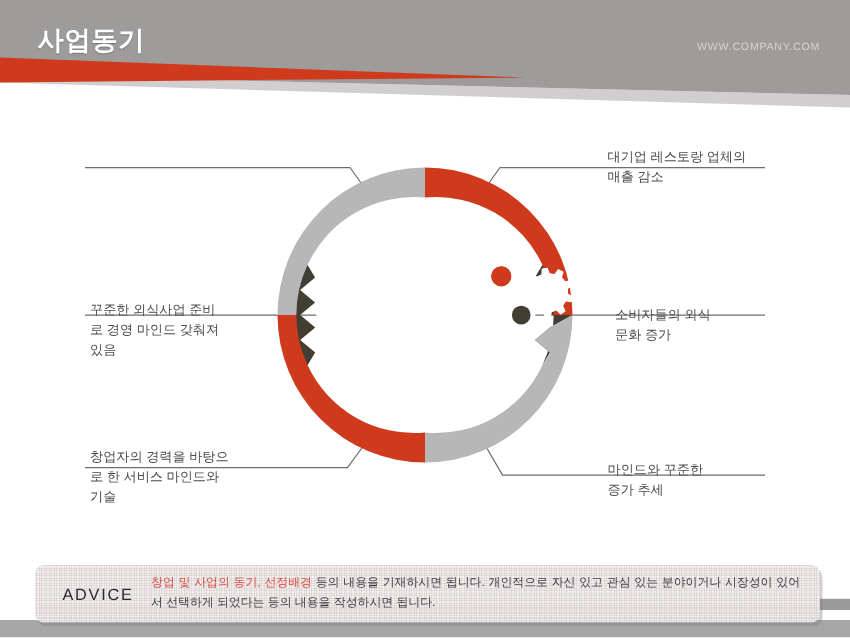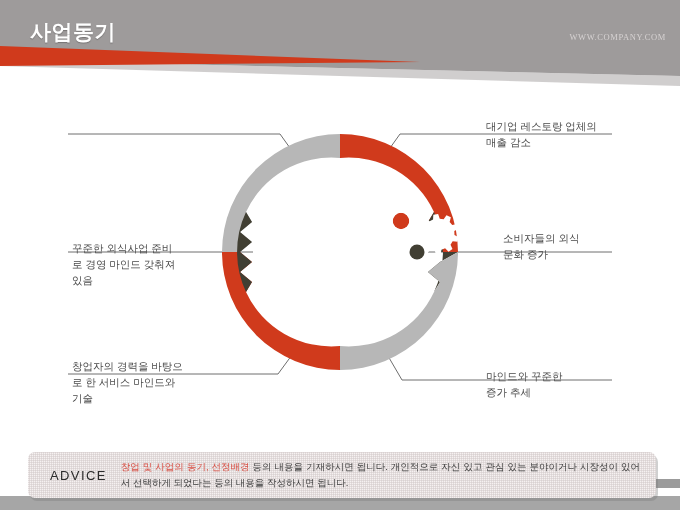--- a/index.html
+++ b/index.html
@@ -4,30 +4,30 @@
 <style>
   html,body{margin:0;padding:0;}
   body{
     width:680px;height:510px;overflow:hidden;position:relative;
     background:#ffffff;
     font-family:"Liberation Sans","DejaVu Sans",sans-serif;
   }
   .slide{position:absolute;inset:0;width:680px;height:510px;overflow:hidden;background:#fff;}
 
   
-  .header-wrap{position:absolute;left:0;top:0;width:680px;height:92px;font-family:Liberation Serif, serif;}
+  .header-wrap{position:absolute;left:0;top:0;width:680px;height:92px;}
   .header-svg{position:absolute;left:0;top:0;}
   .slide-title{
     position:absolute;left:30px;top:18px;
     font-size:21px;font-weight:bold;color:#ffffff;
     letter-spacing:0.5px;
     text-shadow:0 1px 1px rgba(0,0,0,0.25);
   }
   .site-url{
-    position:absolute;right:14px;top:32px;
+    position:absolute;right:24px;top:32px;
     font-size:8.5px;color:#d6d2d2;letter-spacing:0.6px;text-align:center;
   }
 
   
   .diagram{position:absolute;left:0;top:92px;width:680px;height:340px;}
   .diagram-svg{position:absolute;left:0;top:0;}
 
   
   .label{
     position:absolute;
@@ -36,21 +36,21 @@
     color:#4a4a4a;
     white-space:pre-line;
   }
   .label.left{text-align:left;width:165px;}
   .label.right{text-align:left;width:170px;}
 
   .lbl-tl{left:83px;top:118px;}
   .lbl-ml{left:72px;top:240px;}
   .lbl-bl{left:72px;top:358px;}
   .lbl-tr{left:486px;top:118px;}
-  .lbl-mr{left:492px;top:230px;margin-left:11px;}
+  .lbl-mr{left:492px;top:244px;}
   .lbl-br{left:486px;top:368px;}
 
   
   .advice-shadow{
     position:absolute;left:0px;top:496px;width:680px;height:14px;
     background:#a6a6a6;
   }
   .advice-box{
     position:absolute;left:28px;top:452px;width:628px;height:46px;
     background:#f5f1f1;

